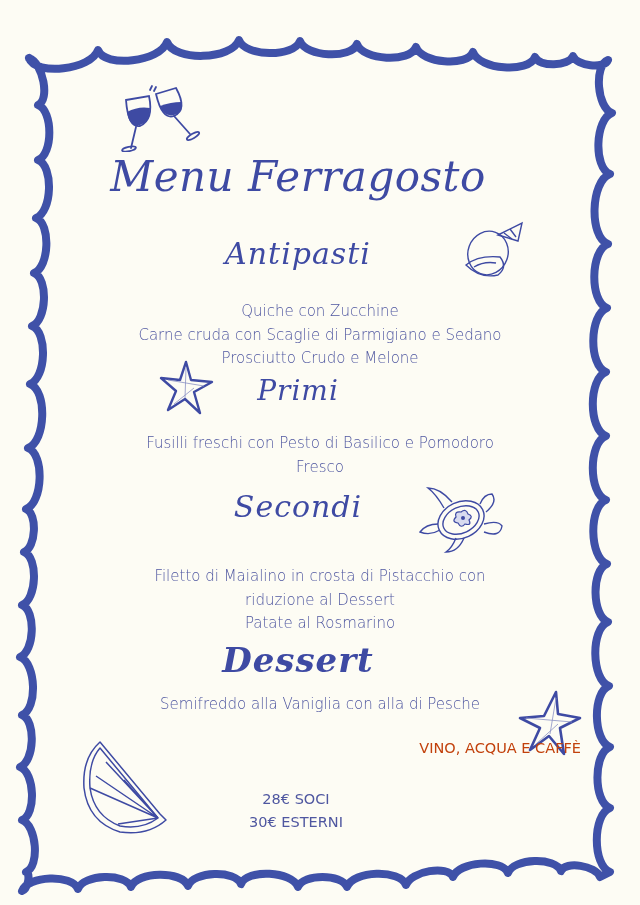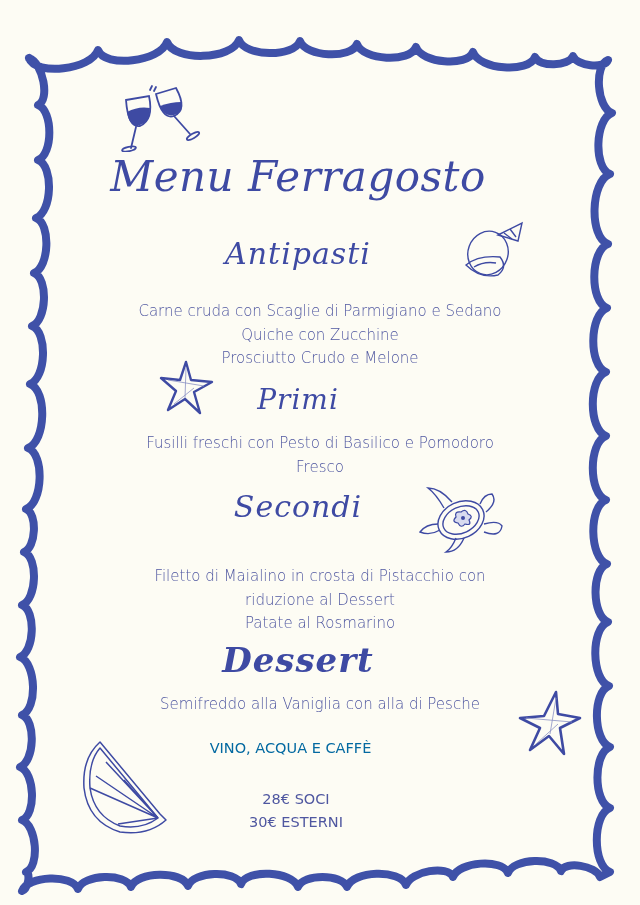--- a/index.html
+++ b/index.html
@@ -12,34 +12,34 @@
   }
   #frame { position: absolute; left: 0; top: 0; width: 640px; height: 905px; }
   .script {
     position: absolute; left: 0; width: 596px; text-align: center;
     font-family: "DejaVu Serif", serif; font-style: italic;
     color: #3e4aa3; letter-spacing: 1px;
   }
   .title { top: 152px; font-size: 42px; letter-spacing: 0.5px; }
   .section { font-size: 30px; }
   .sec-antipasti { top: 236px; }
-  .sec-primi { top: 383px; font-size: 28px; }
+  .sec-primi { top: 374px; font-size: 28px; }
   .sec-secondi { top: 489px; }
   .sec-dessert { top: 640px; font-size: 34px; font-weight: bold; }
   .items {
     position: absolute; left: 110px; width: 420px; text-align: center;
     font-family: "DejaVu Sans", sans-serif; font-size: 15px; line-height: 23.5px;
     color: #4f57a0; font-weight: 300;
   }
   .items div { white-space: nowrap; }
   .items-antipasti { top: 300px; }
   .items-primi { top: 432px; }
   .items-secondi { top: 565px; }
   .items-dessert { top: 693px; }
-  .drinks { position: absolute; top: 740px; left: 0; width: 581px; text-align: center; font-size: 14.5px; color: #0369a1; }
+  .drinks { position: absolute; top: 740px; left: 0; width: 581px; text-align: right; font-size: 14.5px; color: #c2410c; }
   .prices { position: absolute; top: 788px; left: 0; width: 592px; text-align: center; font-size: 14.5px; line-height: 23px; color: #4f57a0; }
   .deco { position: absolute; }
 </style>
 </head>
 <body>
 
 <svg id="frame" viewBox="0 0 640 905" xmlns="http://www.w3.org/2000/svg">
   <path id="border-path" fill="none" stroke="#3f51a8" stroke-width="8" stroke-linecap="round" stroke-linejoin="round" d="M 29 58 C 35.9 76.30211048549349, 91.1 69.90211048549348, 98 50 C 104.9 68.30211048549349, 160.1 61.90211048549348, 167 42 C 174.2 61.60763741590601, 231.8 60.00763741590602, 239 40 C 245.1 56.87725394693661, 293.9 57.67725394693661, 300 41 C 305.7 56.99669551211337, 351.3 59.396695512113375, 357 44 C 362.9 60.54596103651612, 410.1 62.945961036516124, 416 47 C 421.7 63.235191451011964, 467.3 67.23519145101196, 473 52 C 479.2 69.60535369409239, 528.8 73.60535369409239, 535 57 C 538.8 67.35361779481153, 569.2 66.55361779481152, 573 56 C 576.5 66.0876532245947, 604.5 69.28765322459469, 608 60 C 593.7835495074899 65.3, 596.9835495074899 107.7, 612 113 C 595.0159860283661 119.1, 593.4159860283662 167.9, 610 174 C 590.5421444599872 181, 588.9421444599873 237, 608 244 C 590.2978516936142 250.4, 589.4978516936143 301.6, 607 308 C 589.2978516936142 314.4, 588.4978516936143 365.6, 606 372 C 588.4 378.4, 588.4 429.6, 606 436 C 588.4 442.4, 588.4 493.6, 606 500 C 588.4978516936143 506.4, 589.2978516936142 557.6, 607 564 C 591.1476294864996 569.8, 591.9476294864995 616.2, 608 622 C 590.4978516936143 628.4, 591.2978516936142 679.6, 609 686 C 592.3227460530634 692.1, 593.1227460530633 740.9, 610 747 C 593.225 753.1, 593.225 801.9, 610 808 C 592.4 814.4, 592.4 865.6, 610 872 L 600 877 C 596.1 865.5488191886781, 564.9 860.7488191886781, 561 871 C 555.7 856.6146263332063, 513.3 858.2146263332062, 508 873 C 502.5 858.2350527531415, 458.5 861.4350527531416, 453 877 C 448.3 864.6891028148337, 410.7 871.0891028148338, 406 885 C 400.1 868.9656806425401, 352.9 870.56568064254, 347 887 C 342.1 873.525, 302.9 873.525, 298 887 C 292.3 871.0033044878867, 246.7 868.6033044878866, 241 884 C 235.7 869.6146263332063, 193.3 871.2146263332062, 188 886 C 182.3 870.4225879048869, 136.7 871.2225879048868, 131 887 C 125.7 872.6146263332063, 83.3 874.2146263332062, 78 889 C 72.4 873.790181701266, 27.6 875.3901817012659, 22 891 C 27.73953415571059 889.1, 30.939534155710593 873.9, 26 872 C 39.94224529144583 866.8, 36.742245291445826 825.2, 22 820 C 36.38537366679373 814.7, 34.78537366679374 772.3, 20 767 C 34.51057301438346 761.8, 36.110573014383455 720.2, 22 715 C 37.759479941401594 709.2, 36.1594799414016 662.8, 20 657 C 34.51057301438346 651.8, 36.110573014383455 610.2, 22 605 C 36.78537366679374 599.7, 38.38537366679373 557.3, 24 552 C 36.03778378751699 547.7, 37.63778378751699 513.3, 26 509 C 42.98401397163384 502.9, 44.58401397163384 454.1, 28 448 C 45.808591652940336 441.6, 47.40859165294033 390.4, 30 384 C 46.1594799414016 378.2, 47.759479941401594 331.8, 32 326 C 46.78537366679374 320.7, 48.38537366679373 278.3, 34 273 C 49.33499669639872 267.5, 50.93499669639871 223.5, 36 218 C 52.1594799414016 212.2, 53.759479941401594 165.8, 38 160 C 53.125 154.5, 53.125 110.5, 38 105 C 50.259834725405945 100.3, 43.05983472540594 62.7, 29 58"></path>
 </svg>
 
@@ -96,22 +96,22 @@
 
 <svg class="deco" style="left:516px;top:688px" width="68" height="72" viewBox="0 0 68 72">
   <path d="M40 4 L42 26 L64 30 L44 40 L48 66 L33 48 L14 62 L24 40 L4 30 L28 28 Z" fill="#fdfcf4" stroke="#3e4aa3" stroke-width="2.6" stroke-linejoin="round"></path>
   <path d="M40 10 L34 46 M10 30 L56 34 M20 56 L42 36" stroke="#8a91c4" stroke-width="0.8" fill="none"></path>
 </svg>
 
 <div class="script title">Menu Ferragosto</div>
 
 <div class="script section sec-antipasti">Antipasti</div>
 <div class="items items-antipasti">
+  <div>Quiche con Zucchine</div>
   <div>Carne cruda con Scaglie di Parmigiano e Sedano</div>
-  <div>Quiche con Zucchine</div>
   <div>Prosciutto Crudo e Melone</div>
 </div>
 
 <div class="script section sec-primi">Primi</div>
 <div class="items items-primi">
   <div>Fusilli freschi con Pesto di Basilico e Pomodoro</div>
   <div>Fresco</div>
 </div>
 
 <div class="script section sec-secondi">Secondi</div>

